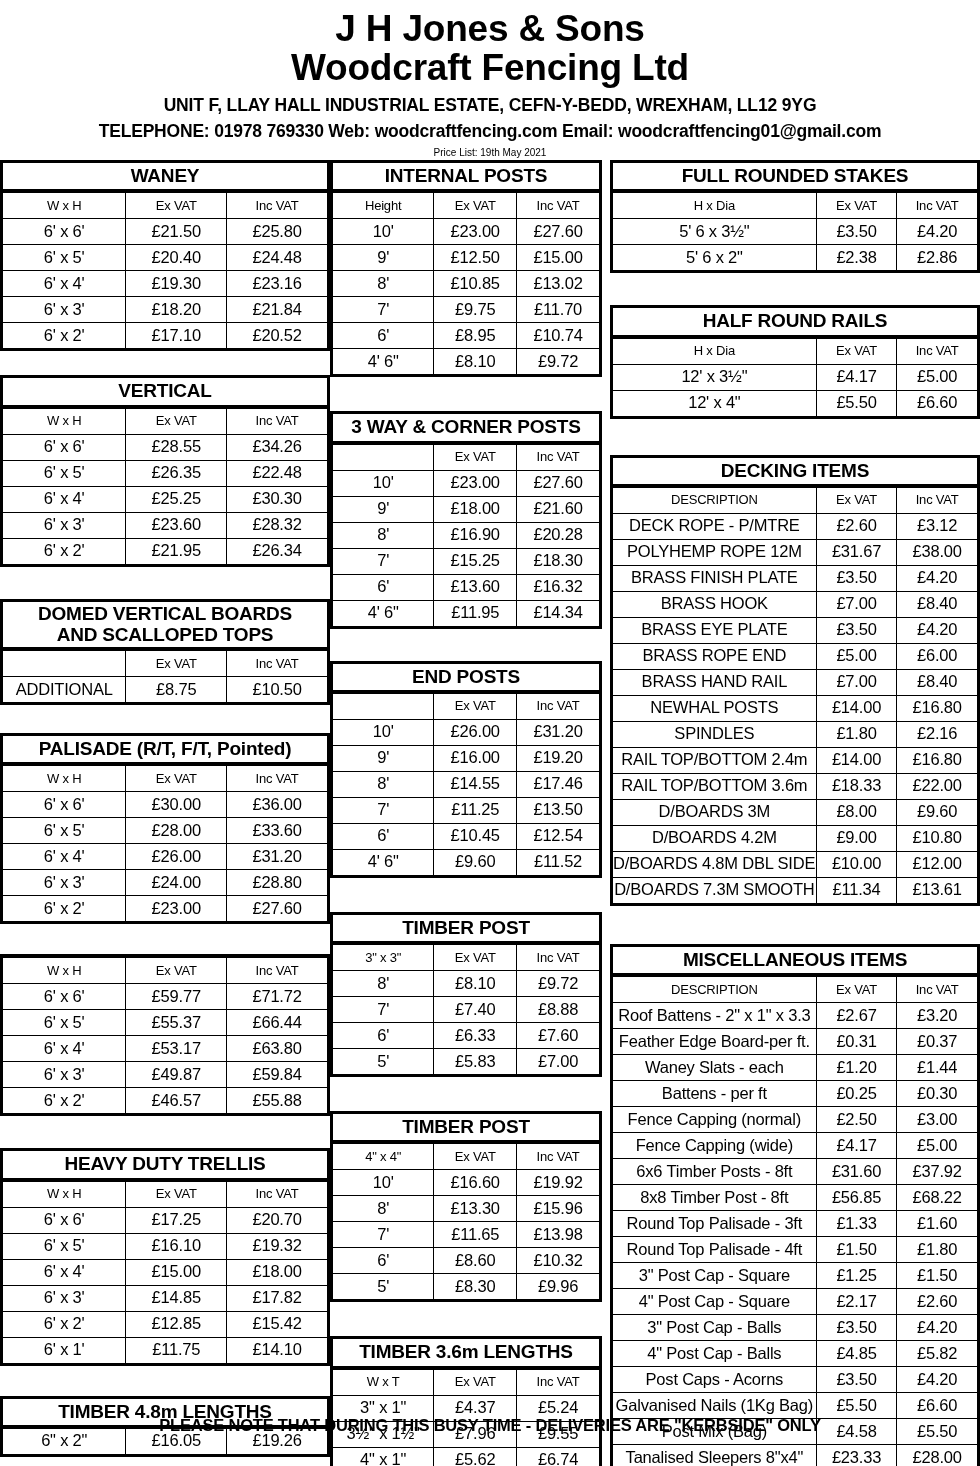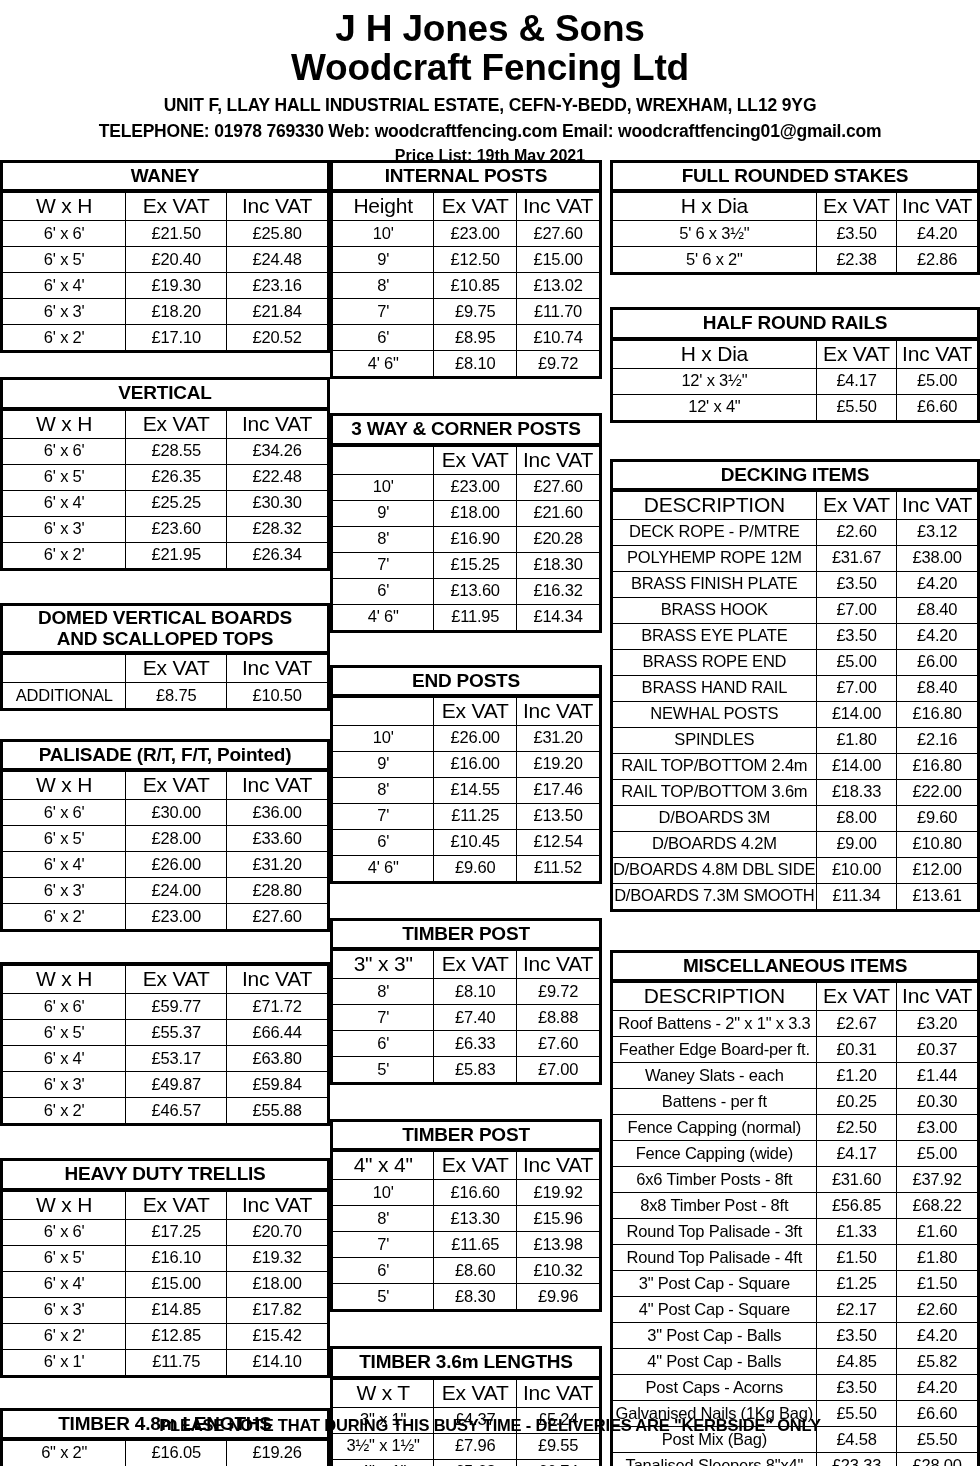--- a/index.html
+++ b/index.html
@@ -40,22 +40,22 @@
     letter-spacing: -0.15px;
     text-align: center;
   }
   .contact {
     font-size: 17.5px;
     font-weight: bold;
     margin-top: 5px;
     letter-spacing: -0.2px;
   }
   .pricelist-date {
-    font-size: 16px;
-    font-weight: bold;
+    font-size: 10px;
+    font-weight: normal;
     margin-top: 5px;
   }
 
   
   .columns {
     position: absolute;
     top: 160px;
     left: 0;
     width: 980px;
     display: flex;
@@ -96,21 +96,21 @@
     border: 1px solid #000;
     font-size: 16.5px;
     text-align: center;
     padding: 1px 0 2px 0;
     height: 22px;
     white-space: nowrap;
     overflow: hidden;
     letter-spacing: -0.2px;
   }
   table.pt tr.hdr td {
-    font-size: 21px;
+    font-size: 13px;
   }
   table.pt tr td:first-child { border-left: none; }
   table.pt tr td:last-child { border-right: none; }
   table.pt tr:last-child td { border-bottom: none; }
 
   
   td.desc-left {
     text-align: left;
     padding-left: 3px;
   }

